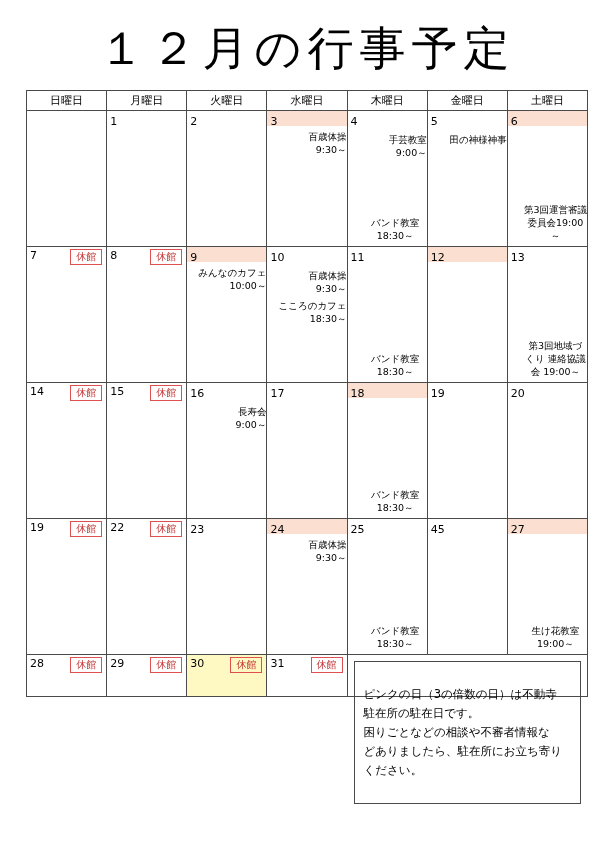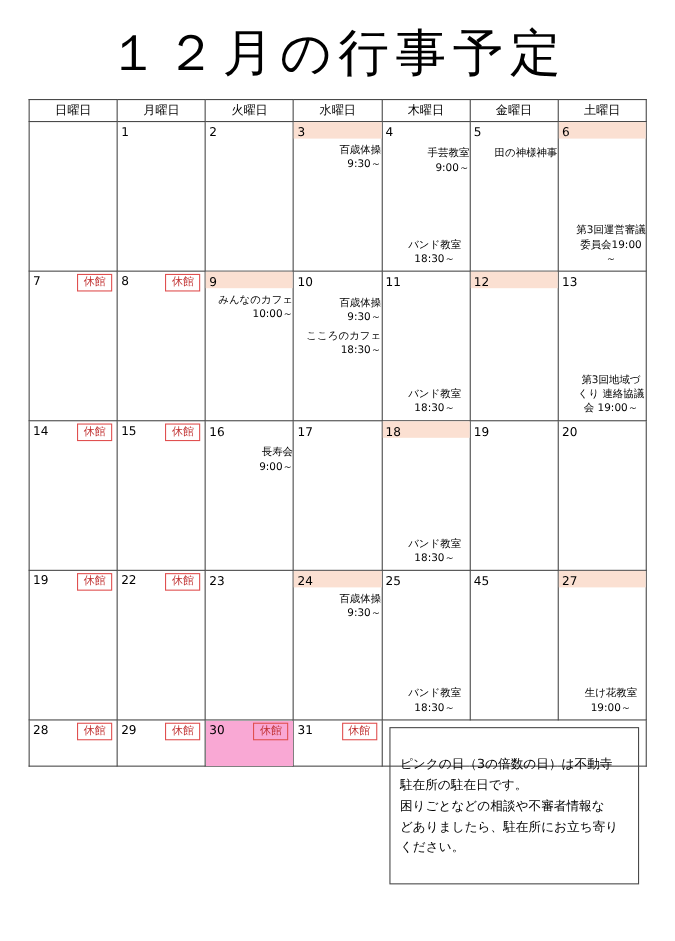--- a/index.html
+++ b/index.html
@@ -339,21 +339,21 @@
             <span class="daynum">28</span>
             <span class="closed">休館</span>
           </div>
         </td>
         <td class="day short">
           <div class="dayhead">
             <span class="daynum">29</span>
             <span class="closed">休館</span>
           </div>
         </td>
-        <td class="day short pinkcell" style="background:#f9a8d4;">
+        <td class="day short pinkcell" style="background:#fef9c3;">
           <div class="dayhead">
             <span class="daynum">30</span>
             <span class="closed">休館</span>
           </div>
         </td>
         <td class="day short">
           <div class="dayhead">
             <span class="daynum">31</span>
             <span class="closed">休館</span>
           </div>

